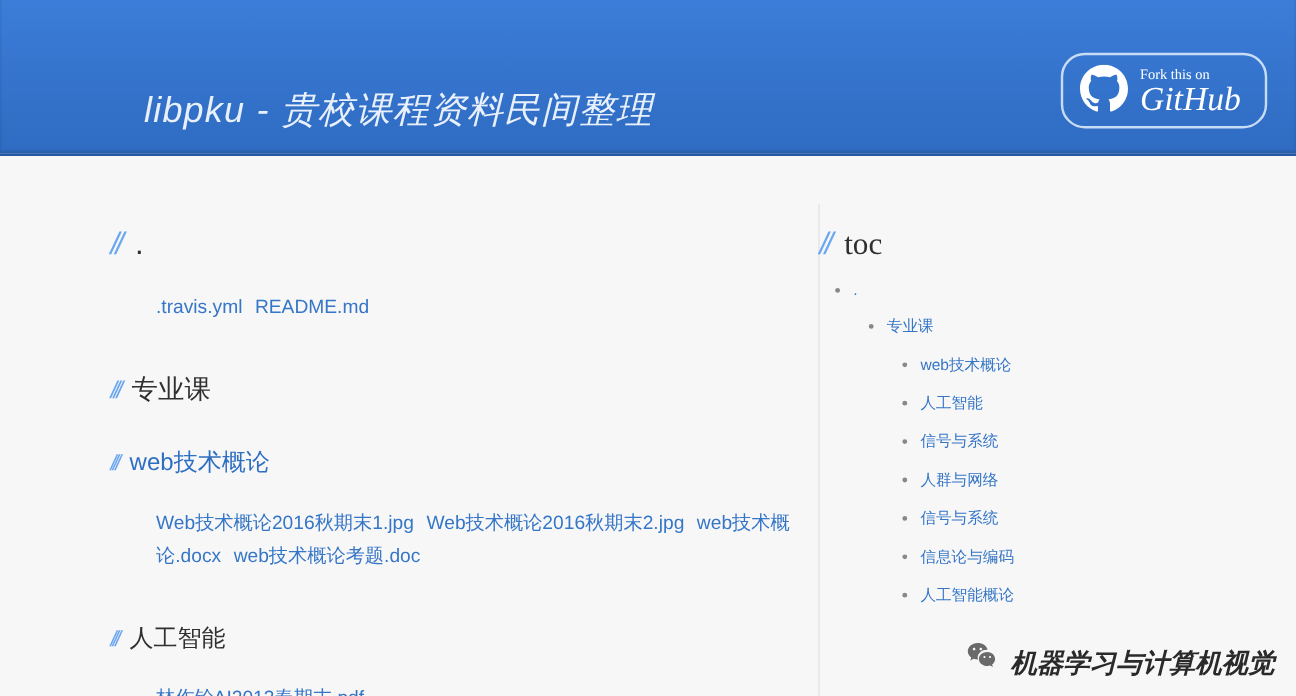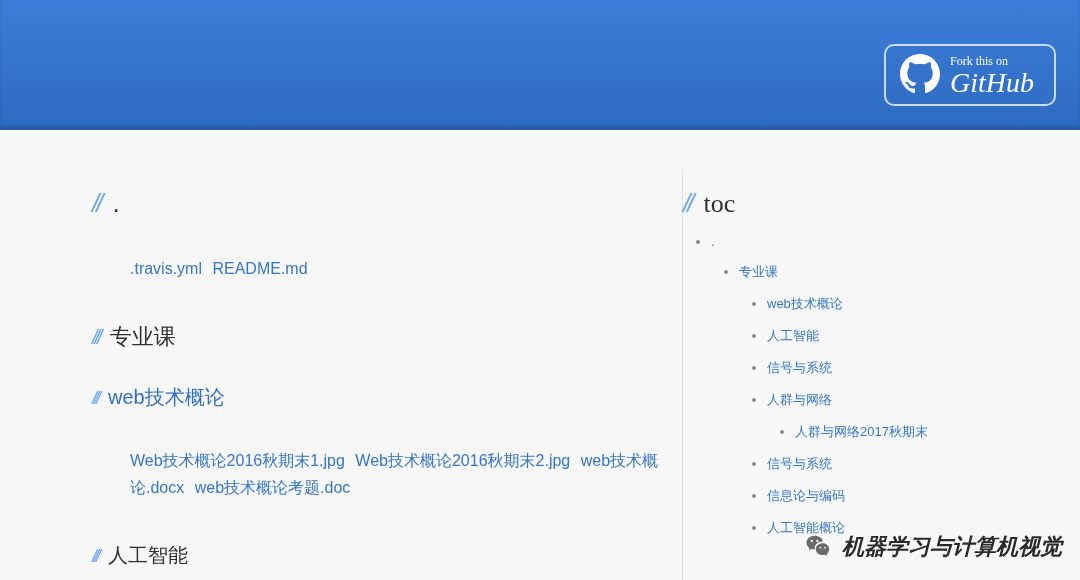--- a/index.html
+++ b/index.html
@@ -28,21 +28,21 @@
       font-weight: 300;
       letter-spacing: 1px;
       font-family: "Comic Sans MS", cursive, sans-serif;
       font-style: italic;
     }
     .github-ribbon {
       position: absolute;
       right: 24px;
       top: 44px;
       border: 2px solid #c9dcf5;
-      border-radius: 10px;
+      border-radius: 20px;
       padding: 8px 20px 6px 14px;
       display: flex;
       align-items: center;
       gap: 10px;
       color: #fff;
       text-decoration: none;
       cursor: pointer;
       background: rgba(255,255,255,0.0);
     }
     .github-ribbon svg { width: 40px; height: 40px; }
@@ -82,21 +82,21 @@
     h3 { font-size: 22px; }
     h4 { font-size: 20px; }
     h4.blue-heading { color: #2f6fc2; }
     .slashes-h2 { font-size: 26px; margin-right: 6px; }
     .slashes-h3 { font-size: 20px; margin-right: 4px; }
     .slashes-h4 { font-size: 18px; margin-right: 4px; }
     .file-list {
       color: #3576c7;
       font-size: 16px;
       line-height: 1.7;
-      margin: 22px 0 22px 38px;
+      margin: 10px 0 22px 38px;
     }
     .file-list a {
       color: #3576c7;
       text-decoration: none;
       margin-right: 6px;
     }
     .toc-title {
       font-family: "Comic Sans MS", cursive;
       font-size: 26px;
       color: #303030;
@@ -118,35 +118,38 @@
       color: #3576c7;
       text-decoration: none;
       font-size: 14px;
     }
     .toc-list .tiny a { color: #3576c7; font-size: 13px; }
     .watermark {
       position: absolute;
       right: 18px;
       bottom: 12px;
       display: flex;
-      align-items: flex-start;
+      align-items: flex-end;
       gap: 8px;
       color: #2a2a2a;
       font-size: 22px;
       font-style: italic;
       font-weight: 600;
       font-family: "Kaiti", "STKaiti", serif;
     }
     .watermark svg { width: 30px; height: 30px; }
     .heading-row { display:flex; align-items:baseline; gap:6px; }
   </style>
 </head>
 <body>
 
 <div class="header">
+  <div class="header-title">
+    <span>libpku - </span><span>贵校课程资料民间整理</span>
+  </div>
   <a class="github-ribbon">
     <span>
       <svg viewBox="0 0 16 16" fill="#fff">
           <path d="M8 0C3.58 0 0 3.58 0 8c0 3.54 2.29 6.53 5.47 7.59.4.07.55-.17.55-.38 0-.19-.01-.82-.01-1.49-2.01.37-2.53-.49-2.69-.94-.09-.23-.48-.94-.82-1.13-.28-.15-.68-.52-.01-.53.63-.01 1.08.58 1.23.82.72 1.21 1.87.87 2.33.66.07-.52.28-.87.51-1.07-1.78-.2-3.64-.89-3.64-3.95 0-.87.31-1.59.82-2.15-.08-.2-.36-1.02.08-2.12 0 0 .67-.21 2.2.82.64-.18 1.32-.27 2-.27.68 0 1.36.09 2 .27 1.53-1.04 2.2-.82 2.2-.82.44 1.1.16 1.92.08 2.12.51.56.82 1.27.82 2.15 0 3.07-1.87 3.75-3.65 3.95.29.25.54.73.54 1.48 0 1.07-.01 1.93-.01 2.2 0 .21.15.46.55.38A8.013 8.013 0 0016 8c0-4.42-3.58-8-8-8z"></path>
         </svg>
     </span>
     <span class="github-text">
       <span class="small">Fork this on</span>
       <span class="big">GitHub</span>
     </span>
@@ -198,23 +201,20 @@
     </div>
     <ul class="toc-list">
       <li class="tiny"><a>.</a>
         <ul>
           <li><a>专业课</a>
             <ul>
               <li><a>web技术概论</a></li>
               <li><a>人工智能</a></li>
               <li><a>信号与系统</a></li>
               <li><a>人群与网络</a>
-                <ul>
-                  <li><a>人群与网络2017秋期末</a></li>
-                </ul>
               </li>
               <li><a>信号与系统</a></li>
               <li><a>信息论与编码</a></li>
               <li><a>人工智能概论</a></li>
             </ul>
           </li>
         </ul>
       </li>
     </ul>
   </div>

